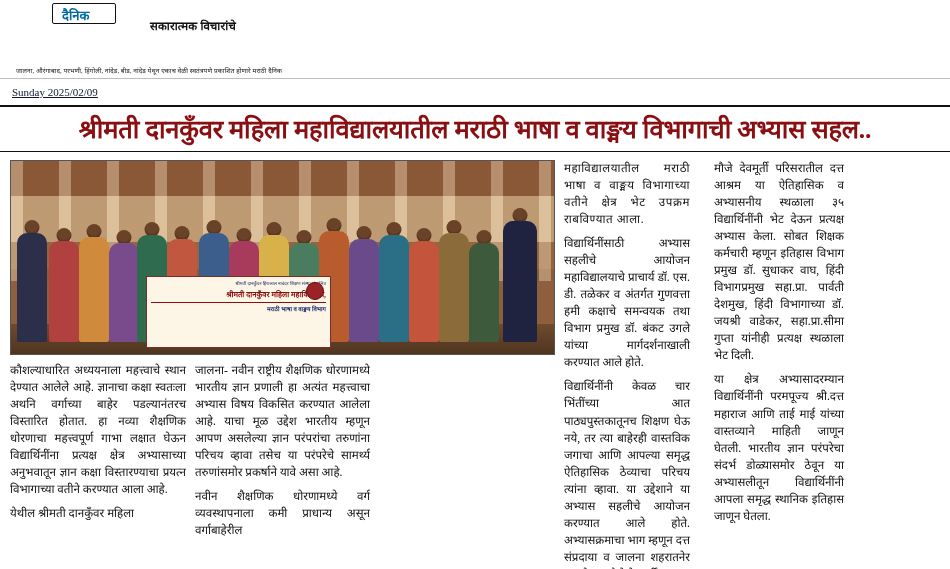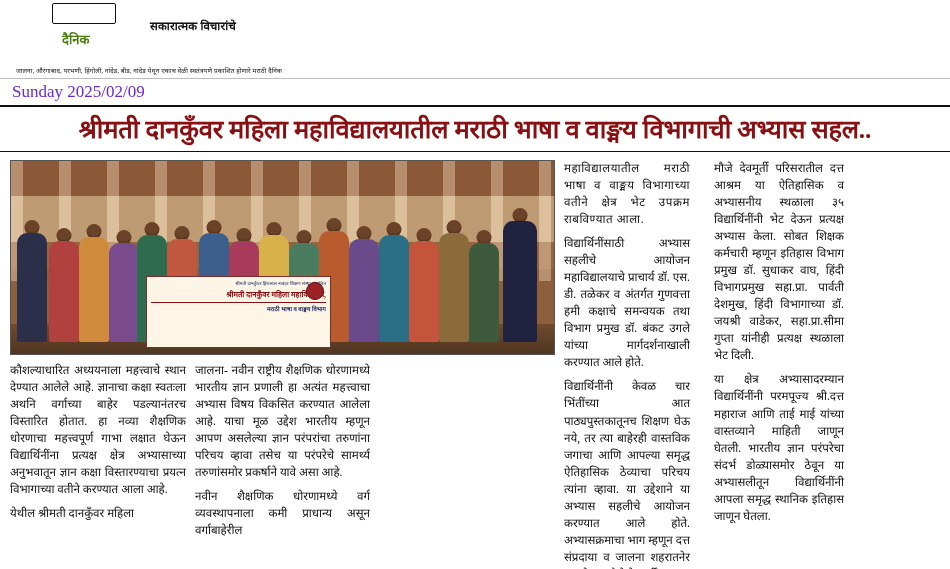--- a/index.html
+++ b/index.html
@@ -37,22 +37,21 @@
     color: #111;
     letter-spacing: 0.2px;
   }
   .mast-dainik {
     position: absolute;
     left: 62px;
     top: 6px;
     font-family: "Liberation Serif", serif;
     font-size: 13px;
     font-weight: bold;
-    color: #4d7c0f;
-    margin-top: 24px;
+    color: #0369a1;
   }
   .mast-dainik-box {
     position: absolute;
     left: 52px;
     top: 3px;
     width: 62px;
     height: 19px;
     border: 1.4px solid #111;
     border-radius: 2px;
   }
@@ -82,22 +81,23 @@
   
   .datebar {
     height: 26px;
     border-bottom: 2.5px solid #111;
     display: flex;
     align-items: center;
     padding-left: 12px;
   }
   .datebar span {
     font-family: "Liberation Serif", serif;
-    font-size: 17px;
-    color: #6d28d9;
+    font-size: 11px;
+    color: #0f172a;
+    text-decoration: underline;
   }
 
   
   .headline-wrap {
     padding: 8px 10px 6px 10px;
     border-bottom: 1.6px solid #111;
   }
   .headline {
     font-family: "Liberation Serif", serif;
     font-size: 25.5px;

